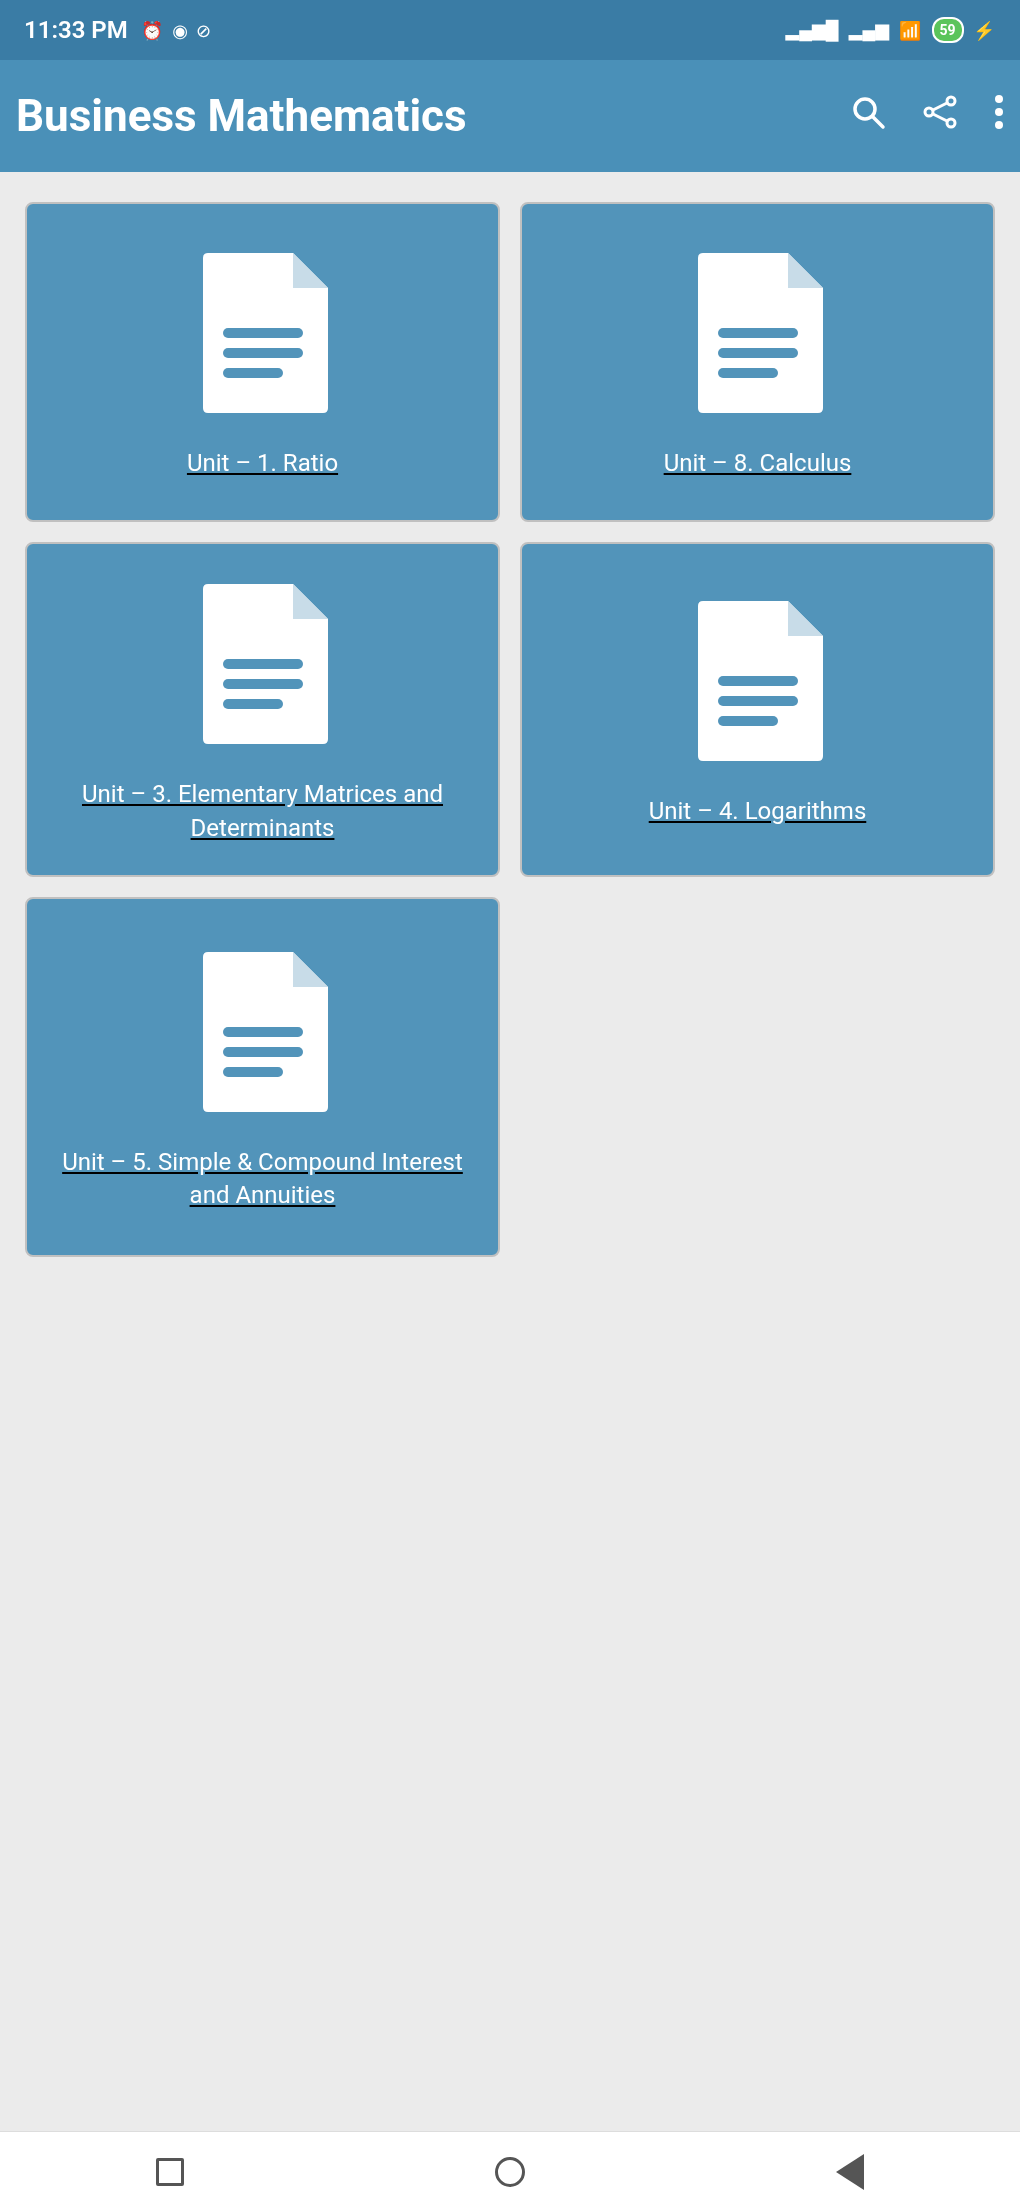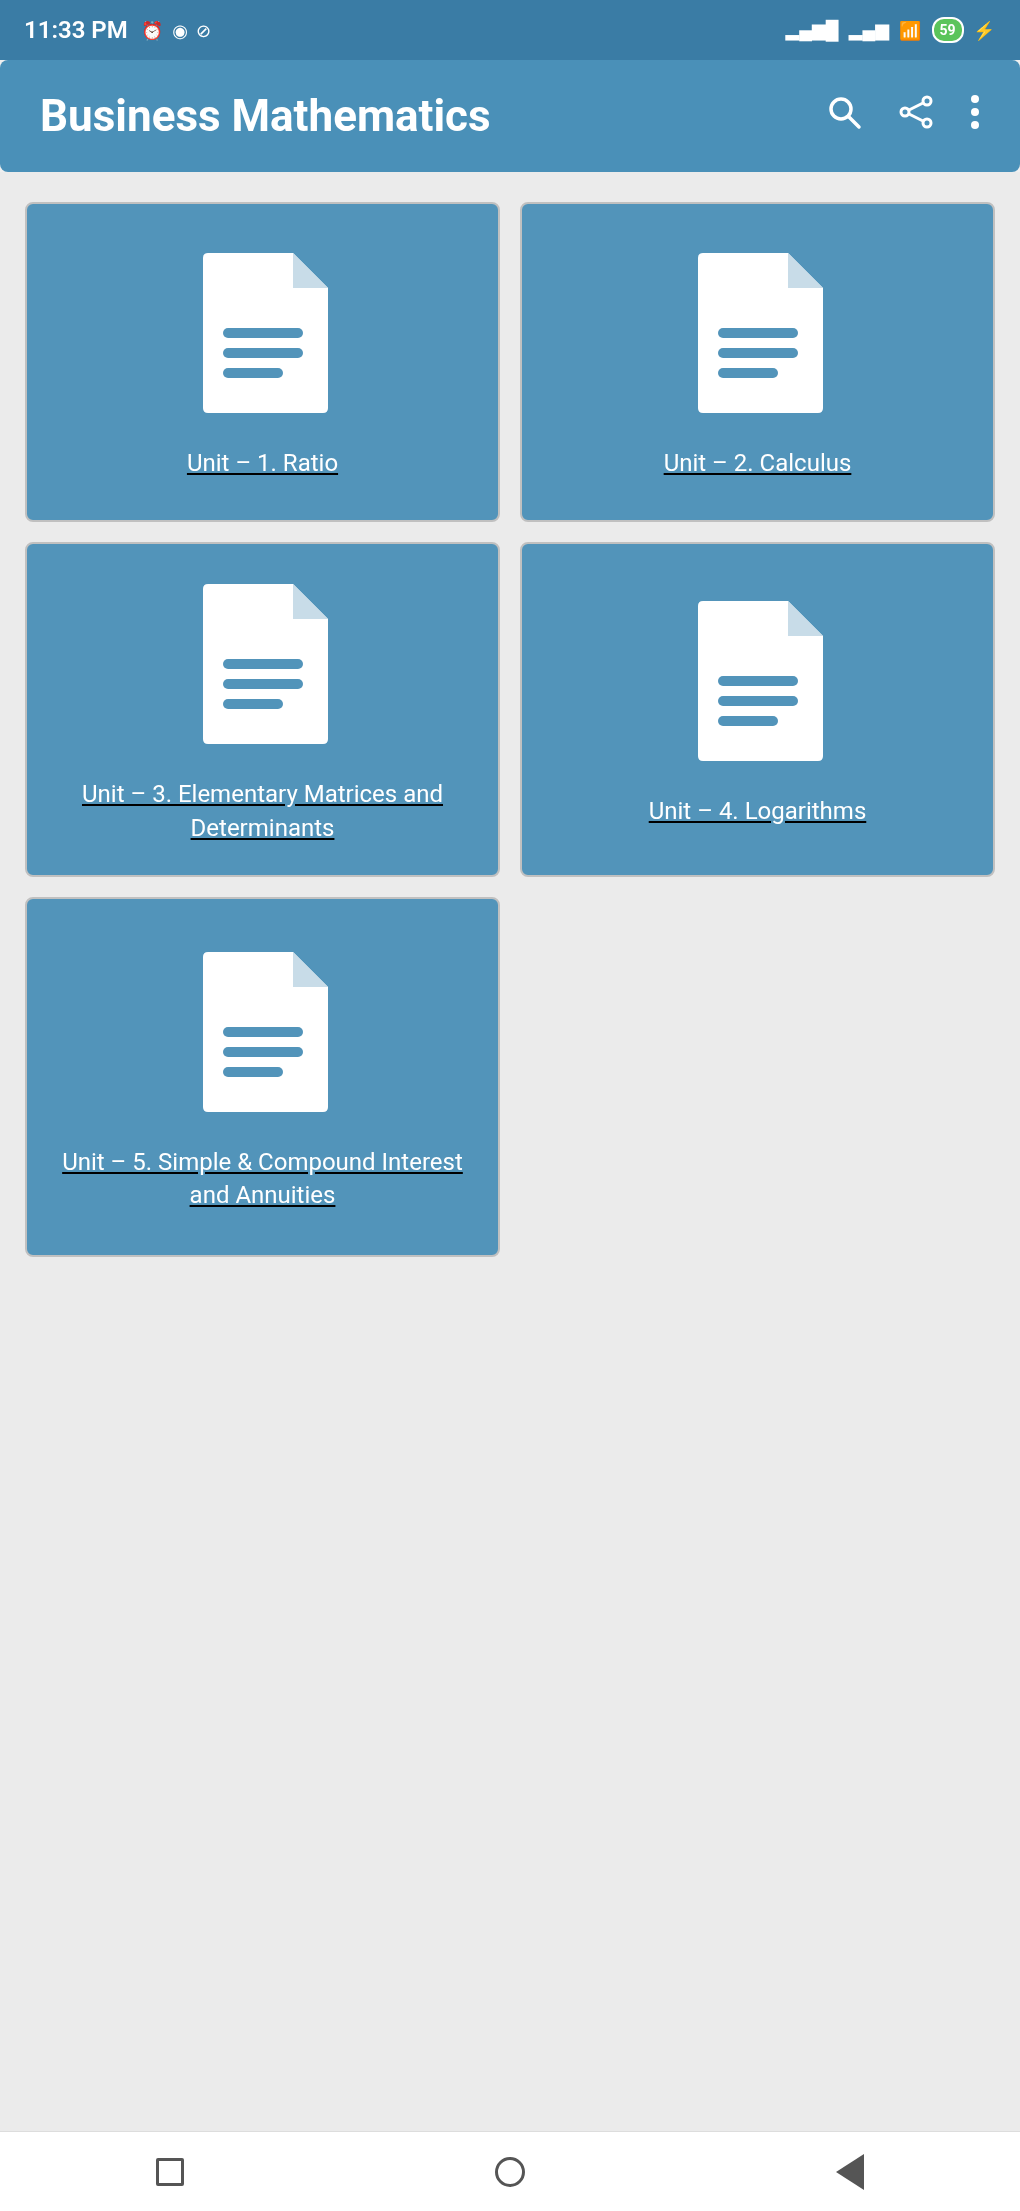--- a/index.html
+++ b/index.html
@@ -61,23 +61,22 @@
       border-radius: 12px;
       border: 2px solid white;
     }
 
     
     .app-bar {
       background: #4a90b8;
       height: 112px;
       display: flex;
       align-items: center;
-      padding: 0 40px;
+      padding: 0 16px;
       justify-content: space-between;
-      border-radius: 8px;
     }
 
     .app-title {
       color: white;
       font-size: 44px;
       font-weight: 700;
     }
 
     .app-bar-actions {
       display: flex;
@@ -240,21 +239,21 @@
     </div>
 
     <div class="unit-card">
       <svg class="doc-icon" viewBox="0 0 130 160" fill="none">
         <path d="M10 0 H95 L130 35 V155 Q130 160 125 160 H10 Q5 160 5 155 V5 Q5 0 10 0Z" fill="white"></path>
         <path d="M95 0 L95 35 L130 35Z" fill="#c8dce8"></path>
         <rect x="25" y="75" width="80" height="10" rx="5" fill="#5294ba"></rect>
         <rect x="25" y="95" width="80" height="10" rx="5" fill="#5294ba"></rect>
         <rect x="25" y="115" width="60" height="10" rx="5" fill="#5294ba"></rect>
       </svg>
-      <span class="unit-label">Unit – 2. Calculus</span>
+      <span class="unit-label">Unit – 8. Calculus</span>
     </div>
 
     <div class="unit-card">
       <svg class="doc-icon" viewBox="0 0 130 160" fill="none">
         <path d="M10 0 H95 L130 35 V155 Q130 160 125 160 H10 Q5 160 5 155 V5 Q5 0 10 0Z" fill="white"></path>
         <path d="M95 0 L95 35 L130 35Z" fill="#c8dce8"></path>
         <rect x="25" y="75" width="80" height="10" rx="5" fill="#5294ba"></rect>
         <rect x="25" y="95" width="80" height="10" rx="5" fill="#5294ba"></rect>
         <rect x="25" y="115" width="60" height="10" rx="5" fill="#5294ba"></rect>
       </svg>

